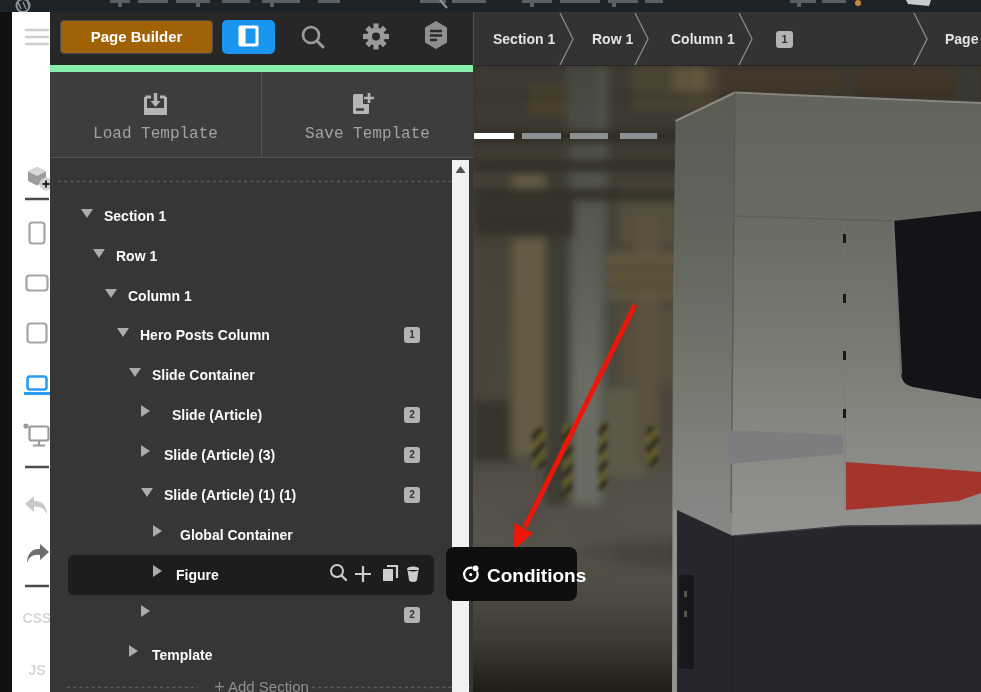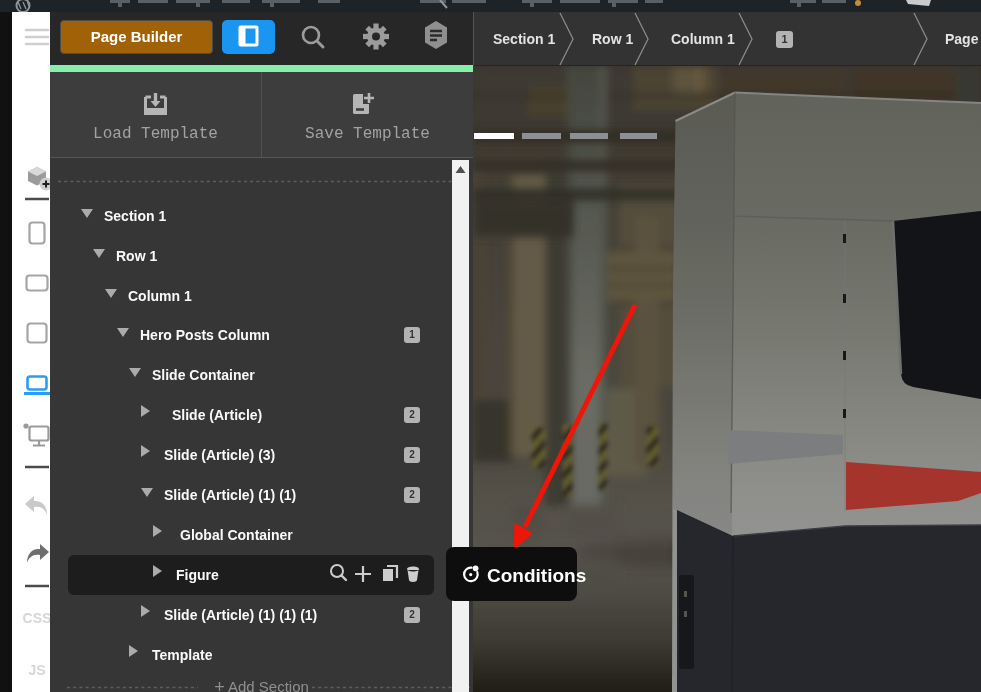--- a/index.html
+++ b/index.html
@@ -251,21 +251,20 @@
     <div class="trow" style="left:126px; top:407px;">Figure</div>
     <svg width="110" height="28" style="position:absolute;left:278px;top:403px">
       <circle cx="9" cy="10" r="6" fill="none" stroke="#cdcdcd" stroke-width="2"></circle>
       <path d="M13.5 14.5 L18 19" stroke="#cdcdcd" stroke-width="2.4" stroke-linecap="round"></path>
       <path d="M35 5 V21 M27 13 H43" stroke="#cdcdcd" stroke-width="2.2"></path>
       <rect x="55" y="8" width="10" height="12" fill="#cdcdcd"></rect>
       <path d="M59 5 H69 V17" fill="none" stroke="#cdcdcd" stroke-width="2.2"></path>
       <path d="M79 8 C79 6.5 81.5 5.5 85 5.5 C88.5 5.5 91 6.5 91 8 C91 9.5 88.5 10.5 85 10.5 C81.5 10.5 79 9.5 79 8 Z M79.5 9 L81 19 C81 20 83 21 85 21 C87 21 89 20 89 19 L90.5 9" fill="#cdcdcd"></path>
     </svg>
     <div class="tri-r" style="left:91px; top:447px;"></div>
-    <div class="trow" style="left:114px; top:447px;">Slide (Article) (1) (1) (1)</div>
     <div class="badge" style="top:449px;">2</div>
     <div class="tri-r" style="left:79px; top:487px;"></div>
     <div class="trow" style="left:102px; top:487px;">Template</div>
     <div id="addsec"><span style="font-size:18px;vertical-align:-1px">+</span> Add Section</div>
   </div>
 
   <div id="scroll" class="abs">
     <svg width="17" height="532" style="position:absolute;left:0;top:0">
       <polygon points="8.5,6 13.5,13 3.5,13" fill="#505050"></polygon>
     </svg>

